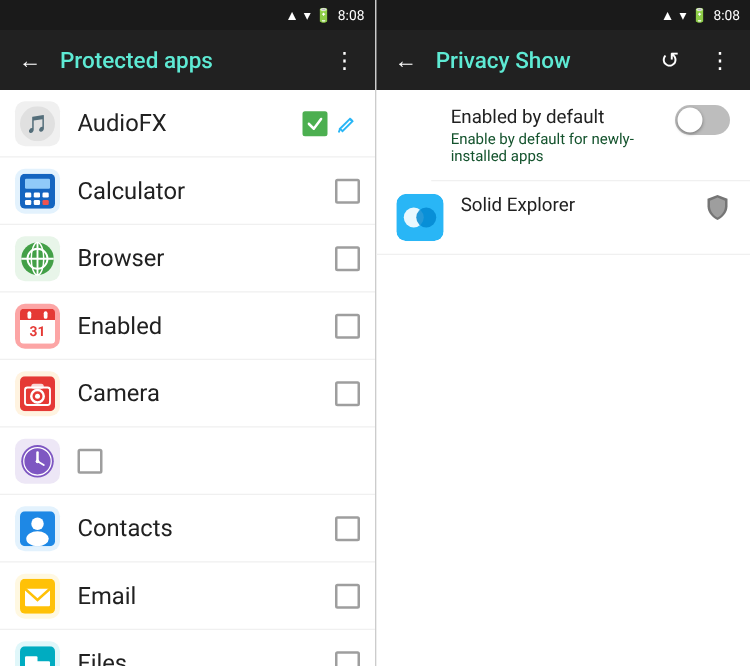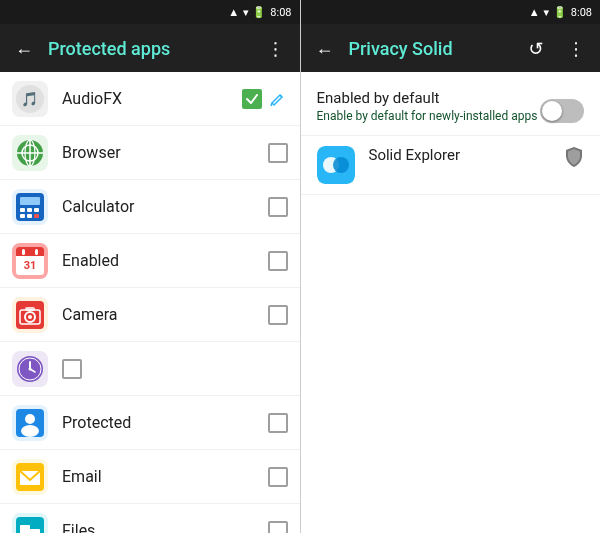--- a/index.html
+++ b/index.html
@@ -83,21 +83,21 @@
       border-radius: 8px;
       margin-right: 14px;
       display: flex;
       align-items: center;
       justify-content: center;
       font-size: 20px;
       flex-shrink: 0;
     }
     .app-name {
       flex: 1;
-      font-size: 16px;
+      font-size: 19px;
       color: #212121;
     }
     .checkbox {
       width: 20px;
       height: 20px;
       border: 2px solid #9e9e9e;
       border-radius: 2px;
       display: flex;
       align-items: center;
       justify-content: center;
@@ -123,24 +123,25 @@
     }
 
     
     .settings-list {
       flex: 1;
       overflow-y: auto;
       background: #fff;
     }
     .settings-item {
       display: flex;
-      align-items: flex-end;
+      align-items: flex-start;
       min-height: 64px;
       padding: 12px 16px;
       border-bottom: 1px solid #f0f0f0;
+      margin-left: 44px;
     }
     .settings-item-text {
       flex: 1;
     }
     .settings-item-title {
       font-size: 15px;
       color: #212121;
       font-weight: 400;
     }
     .settings-item-subtitle {
@@ -254,53 +255,53 @@
           <div class="edit-icon">
             <svg width="16" height="16" viewBox="0 0 16 16">
               <path d="M2 12 L10 4 L12 6 L4 14 Z" fill="none" stroke="#29b6f6" stroke-width="1.5"></path>
               <line x1="10" y1="4" x2="12" y2="6" stroke="#29b6f6" stroke-width="1.5"></line>
               <line x1="2" y1="12" x2="1" y2="15" stroke="#29b6f6" stroke-width="1.5"></line>
             </svg>
           </div>
         </div>
       </div>
       <div class="app-item">
-        <div class="app-icon icon-browser">
-          <svg width="28" height="28" viewBox="0 0 28 28">
-            <circle cx="14" cy="14" r="13" fill="#43a047" stroke="none"></circle>
-            <circle cx="14" cy="14" r="8" fill="none" stroke="#fff" stroke-width="1.5"></circle>
-            <line x1="14" y1="1" x2="14" y2="27" stroke="#fff" stroke-width="1.5"></line>
-            <line x1="1" y1="14" x2="27" y2="14" stroke="#fff" stroke-width="1.5"></line>
-            <ellipse cx="14" cy="14" rx="5" ry="13" fill="none" stroke="#fff" stroke-width="1.2"></ellipse>
-          </svg>
-        </div>
-        <span class="app-name">Browser</span>
-        <div class="checkbox-edit-group">
-          <div class="checkbox"></div>
-        </div>
-      </div>
-      <div class="app-item">
         <div class="app-icon icon-calculator">
           <svg width="28" height="28" viewBox="0 0 28 28">
             <rect width="28" height="28" rx="4" fill="#1565c0"></rect>
             <rect x="4" y="4" width="20" height="8" rx="1" fill="#90caf9"></rect>
             <rect x="4" y="15" width="5" height="4" rx="1" fill="#fff"></rect>
             <rect x="11" y="15" width="5" height="4" rx="1" fill="#fff"></rect>
             <rect x="18" y="15" width="5" height="4" rx="1" fill="#fff"></rect>
             <rect x="4" y="21" width="5" height="4" rx="1" fill="#fff"></rect>
             <rect x="11" y="21" width="5" height="4" rx="1" fill="#fff"></rect>
             <rect x="18" y="21" width="5" height="4" rx="1" fill="#ef5350"></rect>
           </svg>
         </div>
         <span class="app-name">Calculator</span>
         <div class="checkbox-edit-group">
           <div class="checkbox"></div>
         </div>
       </div>
       <div class="app-item">
+        <div class="app-icon icon-browser">
+          <svg width="28" height="28" viewBox="0 0 28 28">
+            <circle cx="14" cy="14" r="13" fill="#43a047" stroke="none"></circle>
+            <circle cx="14" cy="14" r="8" fill="none" stroke="#fff" stroke-width="1.5"></circle>
+            <line x1="14" y1="1" x2="14" y2="27" stroke="#fff" stroke-width="1.5"></line>
+            <line x1="1" y1="14" x2="27" y2="14" stroke="#fff" stroke-width="1.5"></line>
+            <ellipse cx="14" cy="14" rx="5" ry="13" fill="none" stroke="#fff" stroke-width="1.2"></ellipse>
+          </svg>
+        </div>
+        <span class="app-name">Browser</span>
+        <div class="checkbox-edit-group">
+          <div class="checkbox"></div>
+        </div>
+      </div>
+      <div class="app-item">
         <div class="app-icon icon-calendar">
           <svg width="28" height="28" viewBox="0 0 28 28">
             <rect width="28" height="28" rx="3" fill="#fff"></rect>
             <rect width="28" height="9" rx="3" fill="#e53935"></rect>
             <rect x="0" y="6" width="28" height="3" fill="#e53935"></rect>
             <text x="14" y="22" text-anchor="middle" font-size="11" fill="#e53935" font-weight="bold">31</text>
             <rect x="6" y="2" width="3" height="6" rx="1.5" fill="#fff"></rect>
             <rect x="19" y="2" width="3" height="6" rx="1.5" fill="#fff"></rect>
           </svg>
         </div>
@@ -339,21 +340,21 @@
         </div>
       </div>
       <div class="app-item">
         <div class="app-icon icon-contacts">
           <svg width="28" height="28" viewBox="0 0 28 28">
             <rect width="28" height="28" rx="4" fill="#1e88e5"></rect>
             <circle cx="14" cy="10" r="5" fill="#fff"></circle>
             <ellipse cx="14" cy="22" rx="9" ry="6" fill="#fff"></ellipse>
           </svg>
         </div>
-        <span class="app-name">Protected</span>
+        <span class="app-name">Contacts</span>
         <div class="checkbox-edit-group">
           <div class="checkbox"></div>
         </div>
       </div>
       <div class="app-item">
         <div class="app-icon icon-email">
           <svg width="28" height="28" viewBox="0 0 28 28">
             <rect width="28" height="28" rx="4" fill="#ffc107"></rect>
             <rect x="4" y="8" width="20" height="14" rx="1" fill="#fff"></rect>
             <polyline points="4,8 14,17 24,8" fill="none" stroke="#ffc107" stroke-width="2"></polyline>
@@ -384,21 +385,21 @@
 
   <div class="status-bar">
     <span>▲</span>
     <span>▾</span>
     <span>🔋</span>
     <span>8:08</span>
   </div>
 
   <div class="toolbar">
     <div class="toolbar-icon">←</div>
-    <span class="toolbar-title">Privacy Solid</span>
+    <span class="toolbar-title">Privacy Show</span>
     <div class="toolbar-icon">↺</div>
     <div class="toolbar-icon">⋮</div>
   </div>
 
   <div class="settings-list">
   <div class="settings-item">
         <div class="settings-item-text">
           <div class="settings-item-title">Enabled by default</div>
           <div class="settings-item-subtitle">Enable by default for newly-installed apps</div>
         </div>

